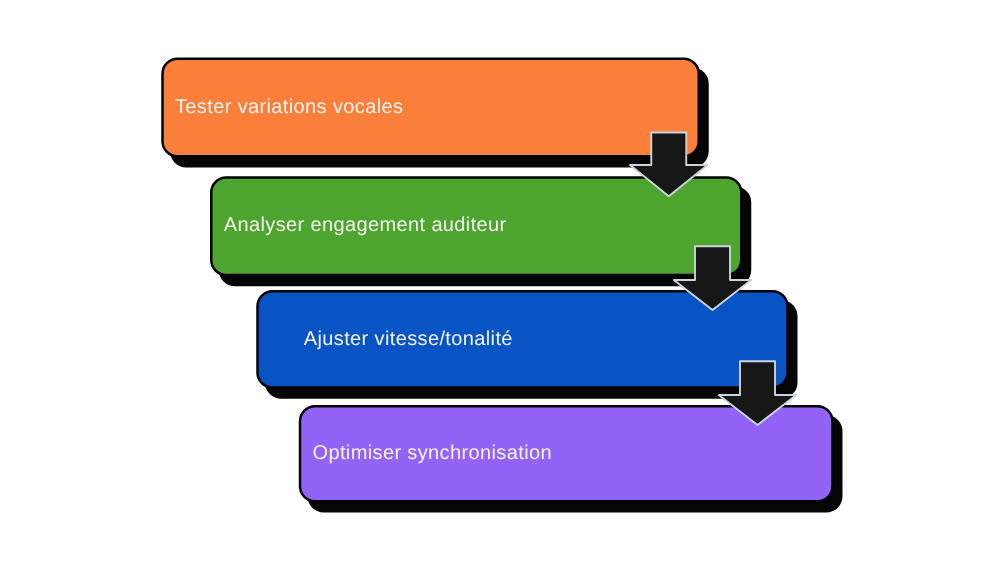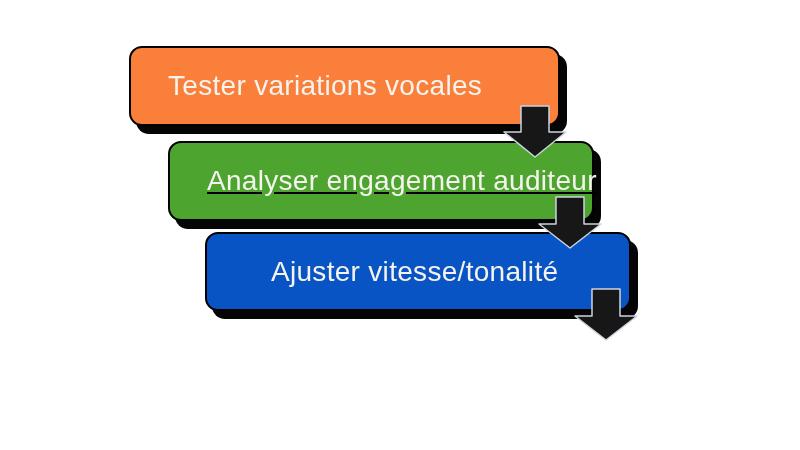--- a/index.html
+++ b/index.html
@@ -19,24 +19,23 @@
     box-sizing: border-box;
     border: 2px solid #000000;
     border-radius: 13px;
     box-shadow: 7px 8px 0 #050505;
     display: flex;
     align-items: center;
     padding: 0 10px 0 9px;
   }
   .step .step-label {
     color: #f5f3ee;
-    font-size: 28px;
+    font-size: 16px;
     letter-spacing: 0.3px;
     white-space: nowrap;
-    margin-left: 28px;
   }
   .s1 { left: 129px; top: 46px;  width: 431px; height: 80px; }
   .s2 { left: 168px; top: 141px; width: 426px; height: 80px; }
   .s3 { left: 205px; top: 232px; width: 426px; height: 79px; padding-left: 36px; }
   .s4 { left: 239px; top: 324px; width: 428px; height: 78px; }
   .arrow-layer {
     position: absolute;
     left: 0; top: 0;
     width: 800px; height: 450px;
     pointer-events: none;
@@ -49,28 +48,31 @@
 </style>
 </head>
 <body>
 
 <div class="stage">
 
   <div class="step s1" style="background-color: rgb(250, 127, 59);">
     <span class="step-label">Tester variations vocales</span>
   </div>
 
-  <div class="step s2" style="background-color: rgb(77, 164, 47); text-decoration: underline;">
+  <div class="step s2" style="background-color: rgb(77, 164, 47);">
     <span class="step-label">Analyser engagement auditeur</span>
   </div>
 
   <div class="step s3" style="background-color: rgb(8, 84, 197);">
     <span class="step-label">Ajuster vitesse/tonalité</span>
   </div>
 
+  <div class="step s4" style="background-color: rgb(147, 99, 248);">
+    <span class="step-label">Optimiser synchronisation</span>
+  </div>
 
   <svg class="arrow-layer" viewBox="0 0 800 450" xmlns="http://www.w3.org/2000/svg" aria-hidden="true">
     <polygon points="521,106 549,106 549,132 566,132 535,157 504,132 521,132" fill="#171717"></polygon>
     <polygon points="556,197 584,197 584,224 601,224 570,248 539,224 556,224" fill="#171717"></polygon>
     <polygon points="592,289 620,289 620,316 637,316 606,340 575,316 592,316" fill="#171717"></polygon>
   </svg>
 
 </div>
 
 </body></html>

